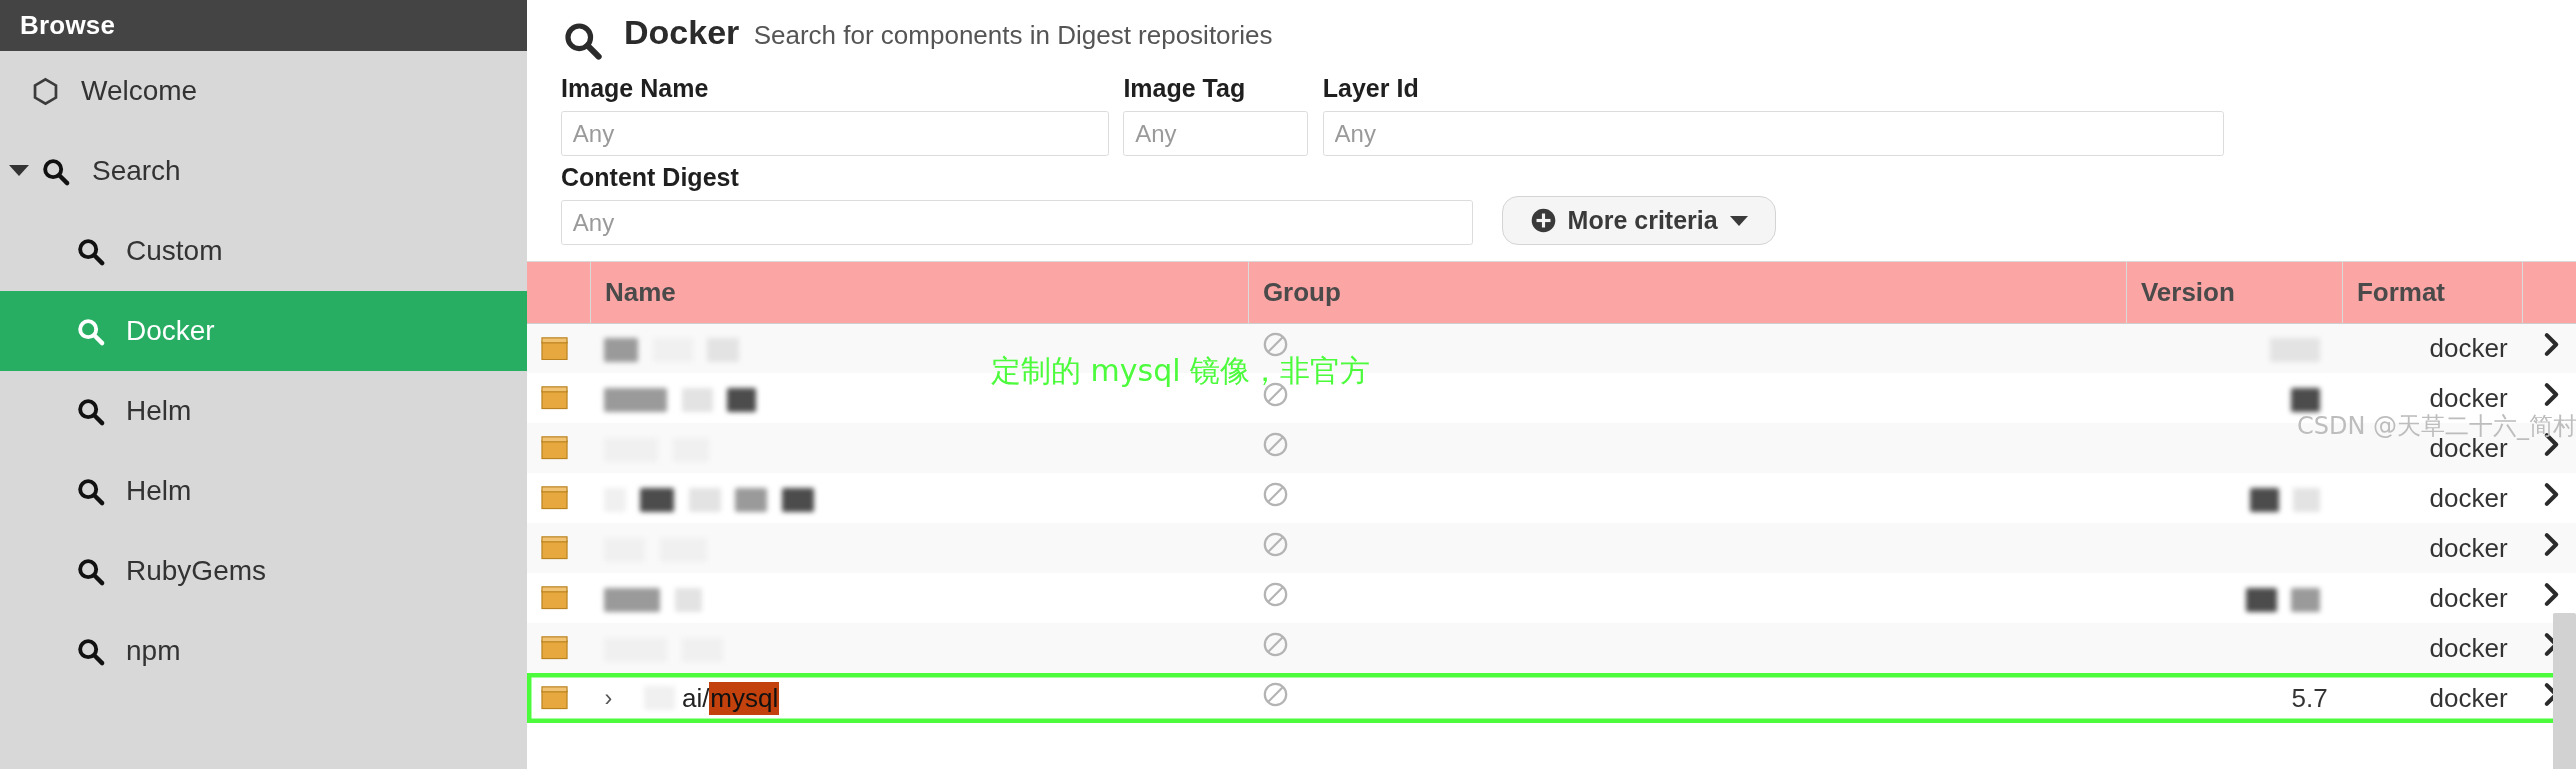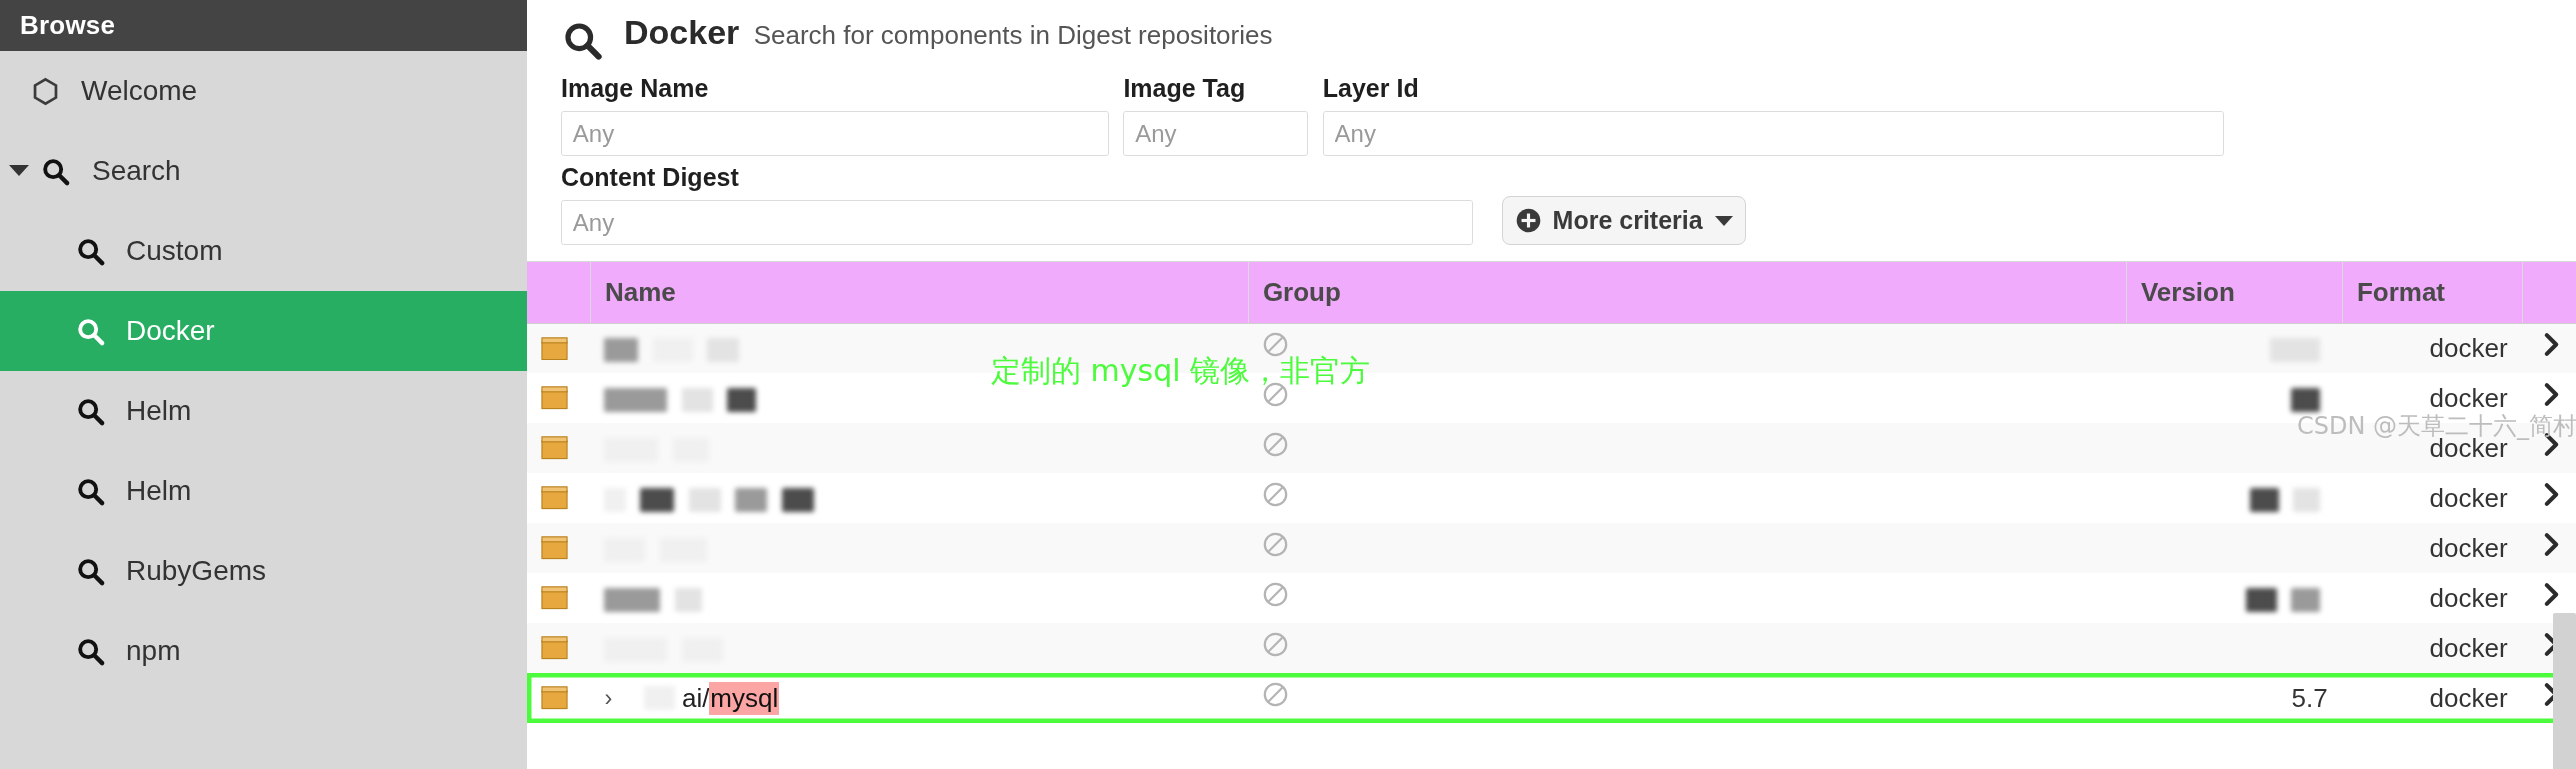--- a/index.html
+++ b/index.html
@@ -134,24 +134,24 @@
   .w-imagetag  { width: 185px; }
   .w-layerid   { width: 901px; }
   .w-digest    { width: 912px; }
 
   .filter-row-2 { display: flex; align-items: flex-end; margin-top: 7.2px; }
   .more-criteria {
     height: 49px;
     margin-left: 14.4px;
     background: #f5f5f5;
     border: 0.9px solid #d4d4d4;
-    border-radius: 8px;
+    border-radius: 16px;
     display: flex;
     align-items: center;
-    padding: 0 12px;
+    padding: 0 27px;
     font-size: 25px;
     font-weight: bold;
     color: #3a3a3a;
     cursor: pointer;
     font-family: inherit;
   }
   .more-criteria .plus-icon { margin-right: 10.8px; display:flex; }
   .more-criteria .dd-caret {
     margin-left: 12.6px;
     width: 0; height: 0;
@@ -174,21 +174,21 @@
     color: #333333;
   }
   table.results col.c-icon  { width: 63px; }
   table.results col.c-name  { width: 658px; }
   table.results col.c-group { width: 878px; }
   table.results col.c-ver   { width: 216px; }
   table.results col.c-fmt   { width: 180px; }
   table.results col.c-arrow { width: 54px; }
 
   table.results thead th {
-    background: #f0abfc;
+    background: #fca5a5;
     height: 61px;
     text-align: left;
     font-size: 26px;
     font-weight: bold;
     color: #4a4a4a;
     border-right: 0.9px solid #dadada;
     border-bottom: 0.9px solid #cfcfcf;
     padding: 0 14.4px;
     vertical-align: middle;
   }
@@ -224,21 +224,21 @@
   .blur.mid   { background: #9a9a9a; }
   .blur.dark  { background: #4c4c4c; }
   .blur.xlight{ background: #f0f0f0; }
 
   .name-cell { display: flex; align-items: center; height: 50px; }
   .chev-right-small {
     font-size: 23.4px; color: #555; margin-right: 23.4px;
     display: inline-block; width: 16px;
   }
   .hl {
-    background: #fca5a5;
+    background: #c2410c;
     color: #111111;
     padding: 0.9px 0.9px;
   }
   .plain-name { font-size: 26px; color: #222; }
 
   
   tr.highlighted td {
     background: #ffffff;
     box-shadow: inset 0 4.5px 0 #4cfb3c, inset 0 -4.5px 0 #4cfb3c;
     position: relative;

